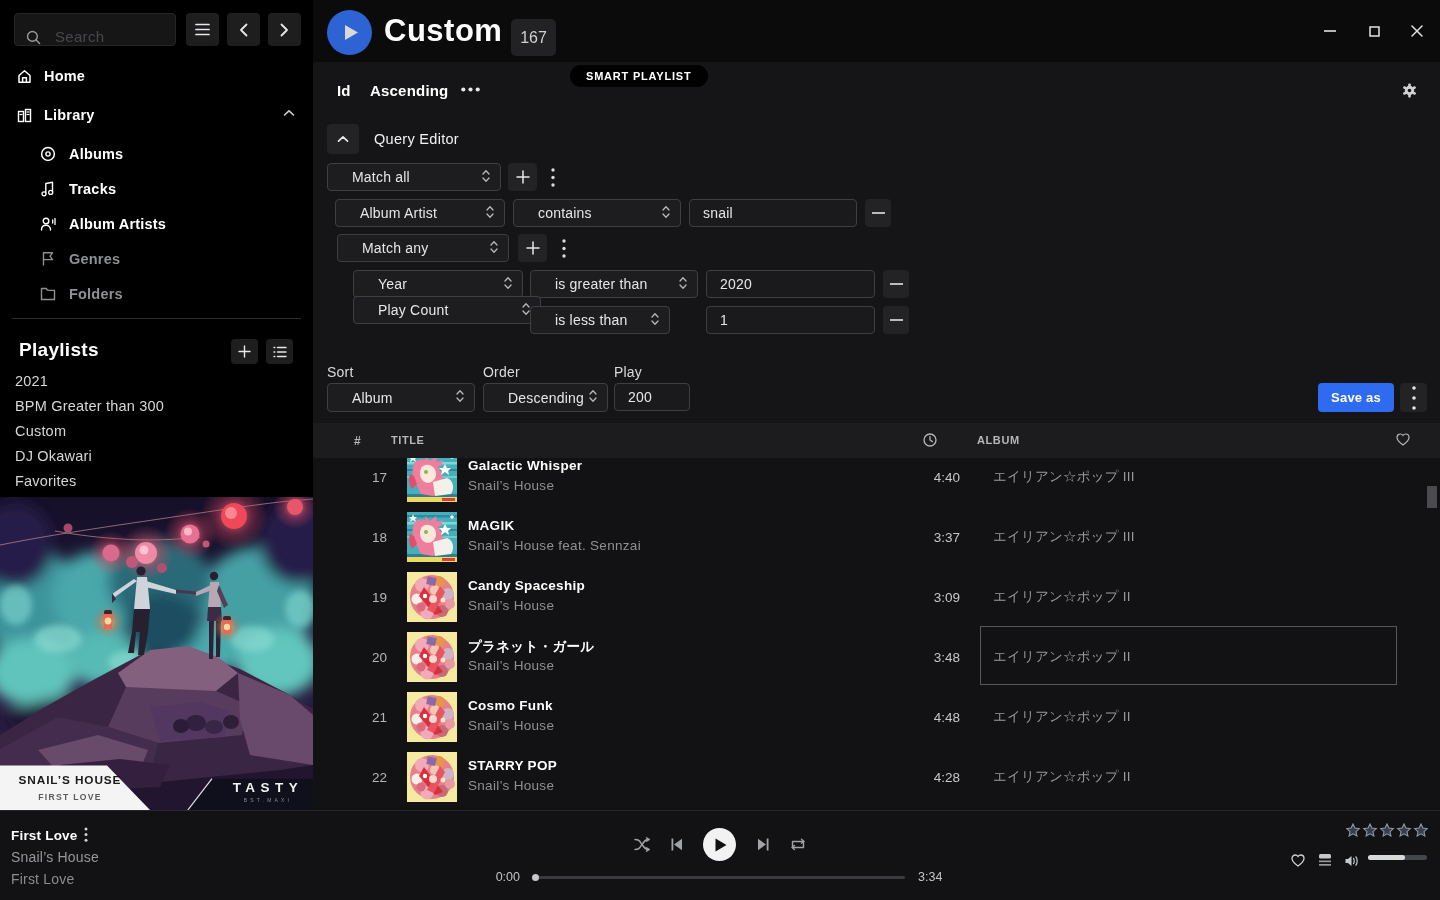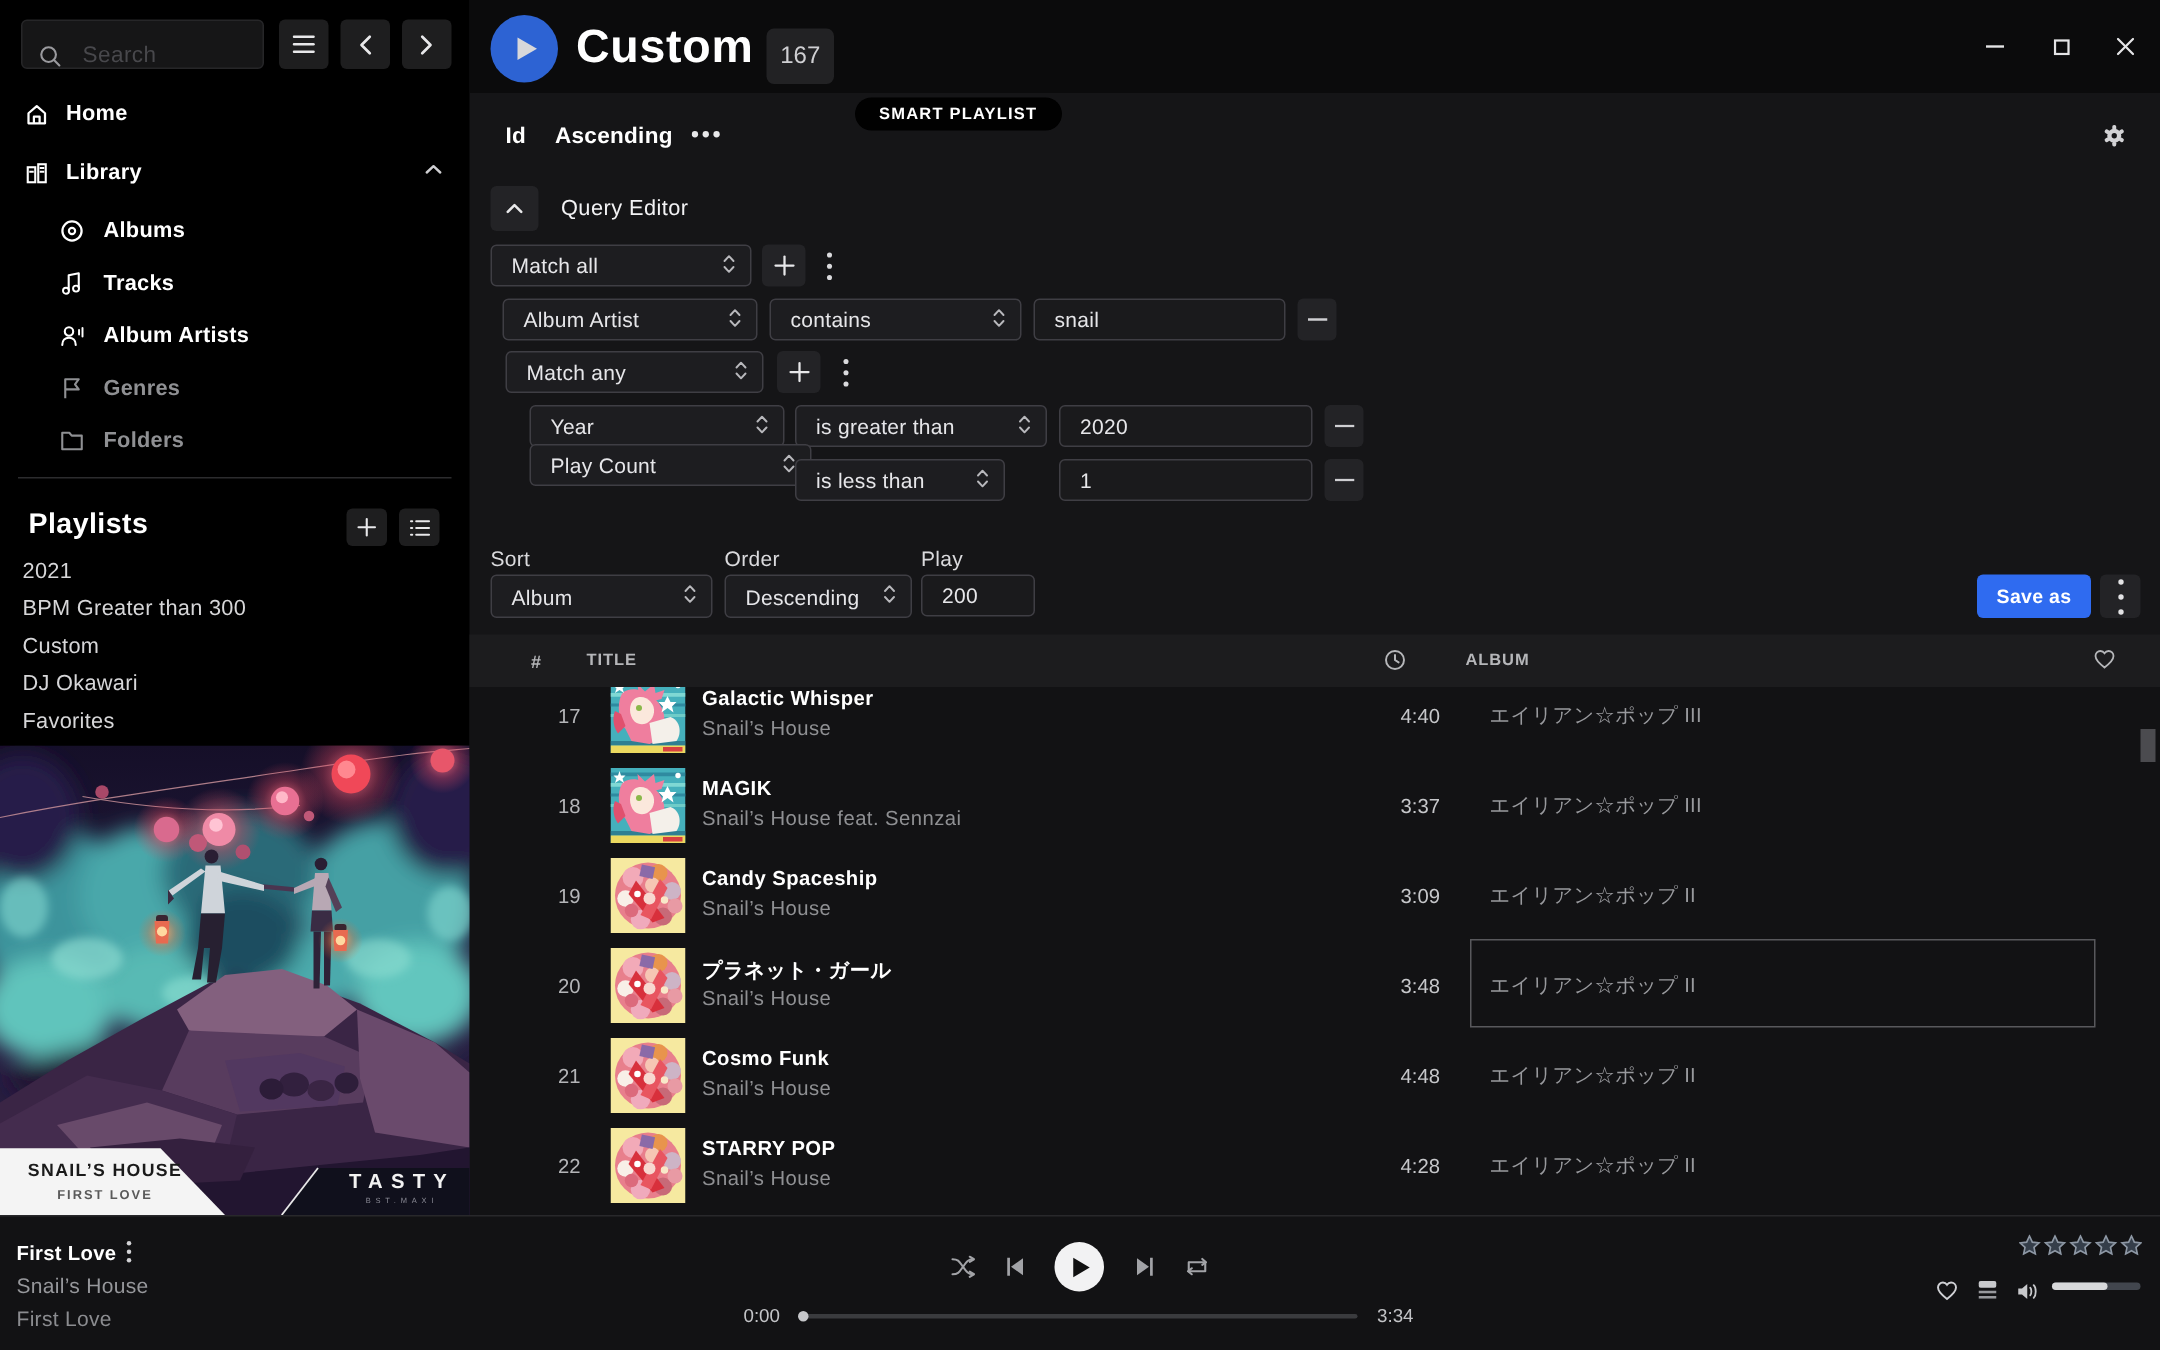--- a/index.html
+++ b/index.html
@@ -16,21 +16,21 @@
 #main{position:absolute;left:313px;top:0;width:1127px;height:810px;background:#151517;}
 #titlebar{position:absolute;left:0;top:0;width:1127px;height:62px;background:#0b0b0c;}
 #playbtn{position:absolute;left:14px;top:10px;width:45px;height:45px;border-radius:50%;background:#2d63d3;display:flex;align-items:center;justify-content:center;}
 #ptitle{position:absolute;left:71px;top:13px;font-size:31px;font-weight:bold;letter-spacing:.5px;color:#fff;}
 #badge167{position:absolute;left:198px;top:19px;width:45px;height:37px;background:#222224;border-radius:5px;color:#cfcfd2;font-size:16px;display:flex;align-items:center;justify-content:center;}
 #smartpill{position:absolute;left:257px;top:21px;height:22px;background:#010101;border-radius:11px;color:#fff;font-size:11px;font-weight:bold;letter-spacing:.8px;display:flex;align-items:center;padding:0 16px;margin-top:44px;}
 .winbtn{position:absolute;top:0;width:30px;height:62px;display:flex;align-items:center;justify-content:center;}
 
 #sortrow{position:absolute;left:0;top:62px;width:1127px;height:56px;}
 
-.sel{position:absolute;height:28px;background:#1d1d20;border:1px solid #3f3e44;border-radius:4px;display:flex;align-items:center;color:#e6e6e9;font-size:14px;letter-spacing:.2px;padding-left:13px;}
+.sel{position:absolute;height:28px;background:#1d1d20;border:1px solid #3f3e44;border-radius:4px;display:flex;align-items:center;color:#e6e6e9;font-size:14px;letter-spacing:.2px;padding-left:24px;}
 .sel .ud{position:absolute;right:10px;}
 .inp{position:absolute;height:28px;background:#1a1a1c;border:1px solid #3f3e44;border-radius:4px;display:flex;align-items:center;color:#e6e6e9;font-size:14px;letter-spacing:.2px;padding-left:13px;}
 .sqbtn{position:absolute;width:29px;height:28px;background:#232326;border-radius:4px;display:flex;align-items:center;justify-content:center;}
 .qlabel{position:absolute;font-size:14px;color:#dadadd;letter-spacing:.2px;}
 #saveas{position:absolute;left:1005px;top:383px;width:76px;height:29px;background:#2f6bf0;border-radius:4px;color:#fff;font-size:13px;font-weight:bold;display:flex;align-items:center;justify-content:center;letter-spacing:.2px;}
 
 #qeditor{position:absolute;left:0;top:0;width:1127px;height:423px;}
 #thead{position:absolute;left:0;top:423px;width:1127px;height:35px;background:#1c1c1e;color:#b5b6b9;font-size:11px;font-weight:bold;letter-spacing:.6px;}
 #tracks{position:absolute;left:0;top:458px;width:1127px;height:352px;overflow:hidden;background:#121214;}
 .trow{position:absolute;left:16px;width:1127px;height:60px;}

